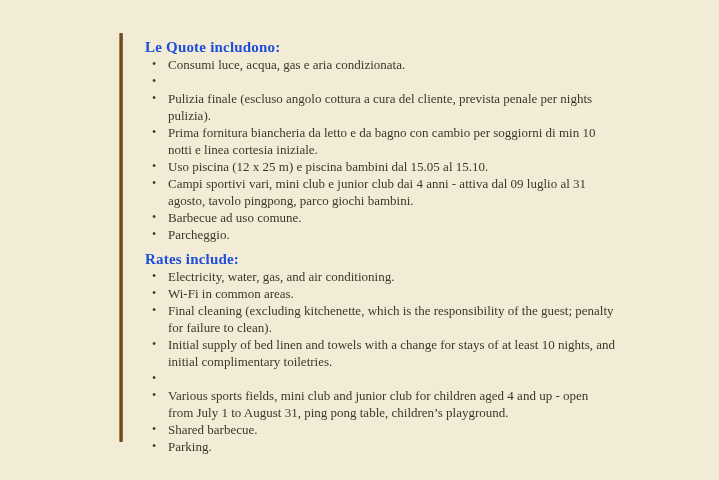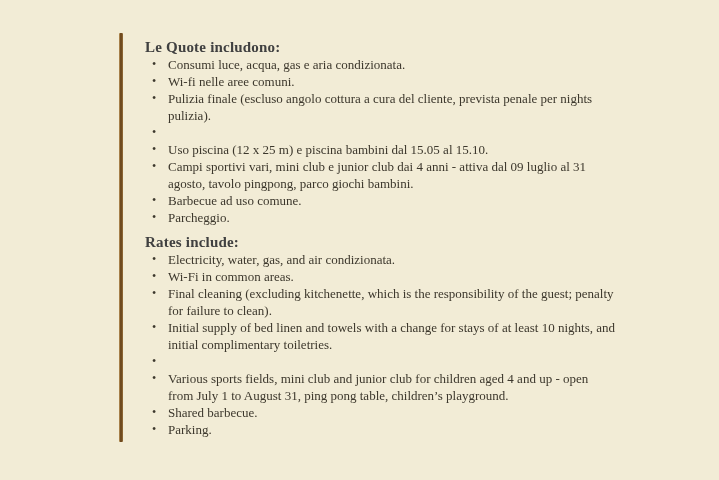--- a/index.html
+++ b/index.html
@@ -30,21 +30,21 @@
     width: 560px;
     color: #3c372c;
     font-size: 13px;
     line-height: 17px;
   }
   .section-heading {
     margin: 0;
     font-size: 15px;
     line-height: 17px;
     font-weight: bold;
-    color: #404040;
+    color: #1d4ed8;
     letter-spacing: 0.2px;
   }
   .section + .section .section-heading {
     margin-top: 8px;
   }
   .list {
     margin: 0;
     padding: 0;
   }
   .li {
@@ -74,29 +74,30 @@
 
     <div class="section">
       <h2 class="section-heading">Le Quote includono:</h2>
       <div class="list">
         <div class="li">
           <span class="dot">•</span>
           <span class="txt">Consumi luce, acqua, gas e aria condizionata.</span>
         </div>
         <div class="li">
           <span class="dot">•</span>
-          <span class="txt">Wi-fi nelle aree comuni.</span>
         </div>
         <div class="li">
           <span class="dot">•</span>
           <span class="txt">Pulizia finale (escluso angolo cottura a cura del cliente, prevista penale per nights
 pulizia).</span>
         </div>
         <div class="li">
           <span class="dot">•</span>
+          <span class="txt">Prima fornitura biancheria da letto e da bagno con cambio per soggiorni di min 10
+notti e linea cortesia iniziale.</span>
         </div>
         <div class="li">
           <span class="dot">•</span>
           <span class="txt">Uso piscina (12 x 25 m) e piscina bambini dal 15.05 al 15.10.</span>
         </div>
         <div class="li">
           <span class="dot">•</span>
           <span class="txt">Campi sportivi vari, mini club e junior club dai 4 anni - attiva dal 09 luglio al 31
 agosto, tavolo pingpong, parco giochi bambini.</span>
         </div>
@@ -109,21 +110,21 @@
           <span class="txt">Parcheggio.</span>
         </div>
       </div>
     </div>
 
     <div class="section">
       <h2 class="section-heading">Rates include:</h2>
       <div class="list">
         <div class="li">
           <span class="dot">•</span>
-          <span class="txt">Electricity, water, gas, and air condizionata.</span>
+          <span class="txt">Electricity, water, gas, and air conditioning.</span>
         </div>
         <div class="li">
           <span class="dot">•</span>
           <span class="txt">Wi-Fi in common areas.</span>
         </div>
         <div class="li">
           <span class="dot">•</span>
           <span class="txt">Final cleaning (excluding kitchenette, which is the responsibility of the guest; penalty
 for failure to clean).</span>
         </div>

